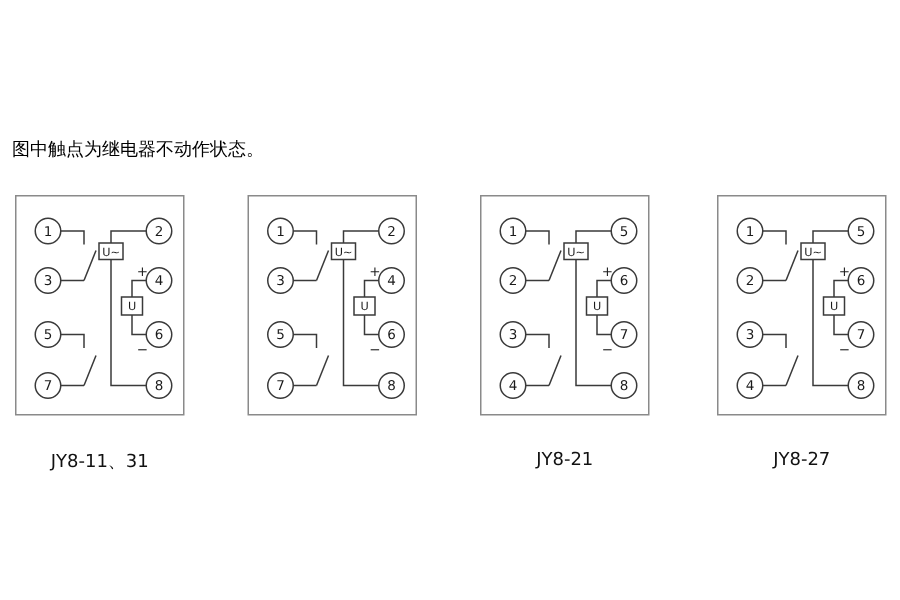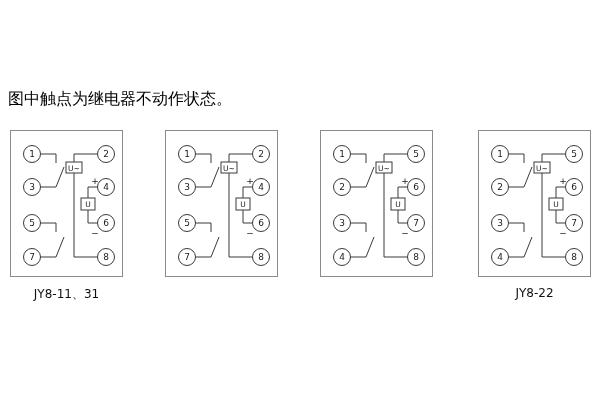--- a/index.html
+++ b/index.html
@@ -4,30 +4,30 @@
 <style>
   html,body{margin:0;padding:0;}
   body{
     width:600px;height:400px;position:relative;overflow:hidden;
     background:#ffffff;
     font-family:"DejaVu Sans","Liberation Sans",sans-serif;
     color:#1a1a1a;
   }
   .caption{
     position:absolute;left:8px;top:92px;
-    font-size:16px;line-height:14px;color:#000;
+    font-size:12px;line-height:14px;color:#000;
   }
   .panel{position:absolute;top:130px;width:113px;}
   .p0{left:10px;} .p1{left:165px;} .p2{left:320px;} .p3{left:478px;}
   .panel-box{
     width:113px;height:147px;border:1px solid #8a8a8a;background:#fff;
     box-sizing:border-box;
   }
   .panel-label{
-    margin-top:9px;text-align:center;font-size:12px;color:#111;
+    margin-top:22px;text-align:center;font-size:12px;color:#111;
     white-space:nowrap;
   }
   svg{display:block;}
   .wire{stroke:#3a3a3a;stroke-width:1;fill:none;}
   .term{stroke:#3a3a3a;stroke-width:1;fill:#fff;}
   .ebox{stroke:#3a3a3a;stroke-width:1;fill:#fff;}
   .tnum{font-size:9px;fill:#1a1a1a;text-anchor:middle;}
   .elab{font-size:7.5px;fill:#1a1a1a;text-anchor:middle;}
   .pol{font-size:9px;fill:#1a1a1a;text-anchor:middle;}
 </style>
@@ -149,20 +149,21 @@
       <text class="tnum" x="21" y="26">1</text>
       <text class="tnum" x="21" y="59">2</text>
       <text class="tnum" x="21" y="95">3</text>
       <text class="tnum" x="21" y="129">4</text>
       <text class="tnum" x="95" y="26">5</text>
       <text class="tnum" x="95" y="59">6</text>
       <text class="tnum" x="95" y="95">7</text>
       <text class="tnum" x="95" y="129">8</text>
     </svg>
   </div>
+  <div class="panel-label">JY8-21</div>
 </div>
 
 <div class="panel p3">
   <div class="panel-box">
     <svg width="113" height="147" viewBox="0 0 113 147">
       <path class="wire" d="M29.5,23 H45 V32"></path>
       <path class="wire" d="M29.5,56 H45"></path>
       <path class="wire" d="M45,56 L53,36"></path>
       <path class="wire" d="M29.5,92 H45 V101"></path>
       <path class="wire" d="M29.5,126 H45"></path>
@@ -187,14 +188,14 @@
       <text class="tnum" x="21" y="26">1</text>
       <text class="tnum" x="21" y="59">2</text>
       <text class="tnum" x="21" y="95">3</text>
       <text class="tnum" x="21" y="129">4</text>
       <text class="tnum" x="95" y="26">5</text>
       <text class="tnum" x="95" y="59">6</text>
       <text class="tnum" x="95" y="95">7</text>
       <text class="tnum" x="95" y="129">8</text>
     </svg>
   </div>
-  <div class="panel-label">JY8-22</div>
+  <div class="panel-label">JY8-27</div>
 </div>
 
 </body></html>

